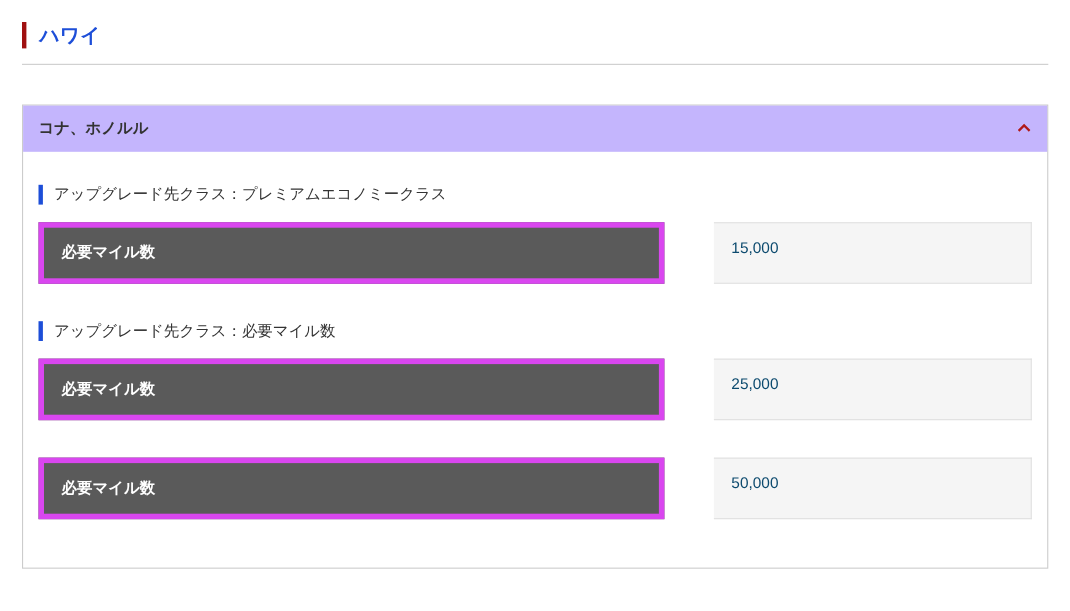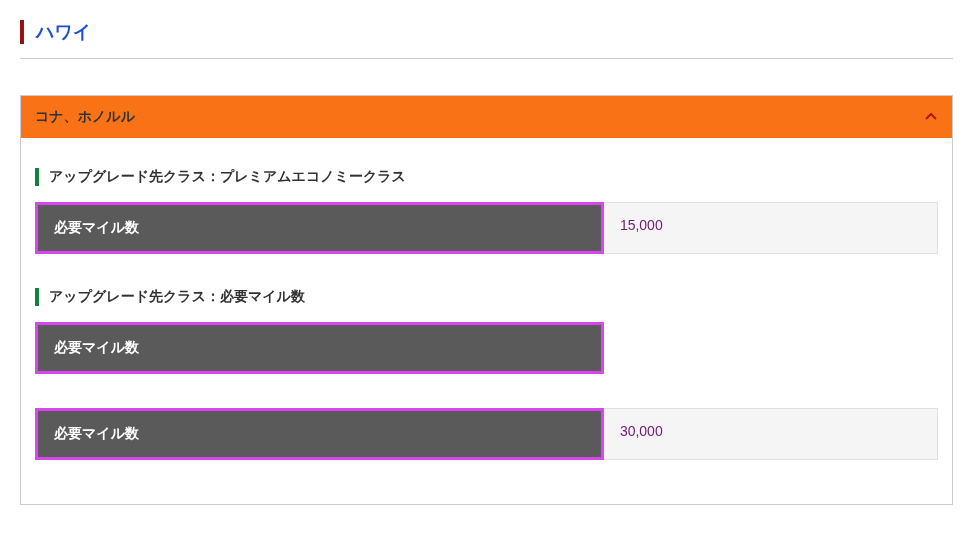--- a/index.html
+++ b/index.html
@@ -24,68 +24,69 @@
     }
     .accordion {
       border: 1px solid #ccc;
     }
     .accordion-header {
       display: flex;
       justify-content: space-between;
       align-items: center;
       padding: 12px 14px;
       cursor: pointer;
-      background: #f97316;
+      background: #c4b5fd;
     }
     .accordion-header-title {
       font-size: 14px;
       font-weight: 700;
       color: #333;
     }
     .chevron {
       width: 14px;
       height: 14px;
       flex-shrink: 0;
     }
     .chevron svg { display: block; }
     .accordion-body {
       padding: 30px 14px 10px 14px;
     }
     .upgrade-block {
       margin-bottom: 34px;
     }
     .upgrade-title {
-      border-left: 4px solid #15803d;
+      border-left: 4px solid #1d4ed8;
       padding-left: 10px;
       font-size: 14px;
-      font-weight: 700;
+      font-weight: 400;
       color: #333;
       margin-bottom: 16px;
     }
     .mile-row {
       display: flex;
       width: 100%;
     }
     .mile-label {
       flex: 0 0 63%;
       background: #5a5a5a;
       color: #fff;
       font-size: 14px;
       font-weight: 700;
       padding: 14px 16px;
-      border: 3px solid #d946ef;
+      border: 5px solid #d946ef;
     }
     .mile-value {
       flex: 1;
       background: #f5f5f5;
-      color: #701a75;
+      color: #0c4a6e;
       font-size: 14px;
       padding: 14px 16px;
       border: 1px solid #e0e0e0;
       border-left: none;
+      margin-left: 45px;
     }
   </style>
 </head>
 <body>
 
 <h2 class="section-title">ハワイ</h2>
 <hr class="title-divider">
 
 <div class="accordion">
   <div class="accordion-header">
@@ -103,24 +104,25 @@
       <div class="mile-row">
         <div class="mile-label">必要マイル数</div>
         <div class="mile-value">15,000</div>
       </div>
     </div>
 
     <div class="upgrade-block">
       <div class="upgrade-title">アップグレード先クラス：必要マイル数</div>
       <div class="mile-row">
         <div class="mile-label">必要マイル数</div>
+        <div class="mile-value">25,000</div>
       </div>
     </div>
 
     <div class="upgrade-block">
       <div class="mile-row">
         <div class="mile-label">必要マイル数</div>
-        <div class="mile-value">30,000</div>
+        <div class="mile-value">50,000</div>
       </div>
     </div>
 
   </div>
 </div>
 
 </body></html>

